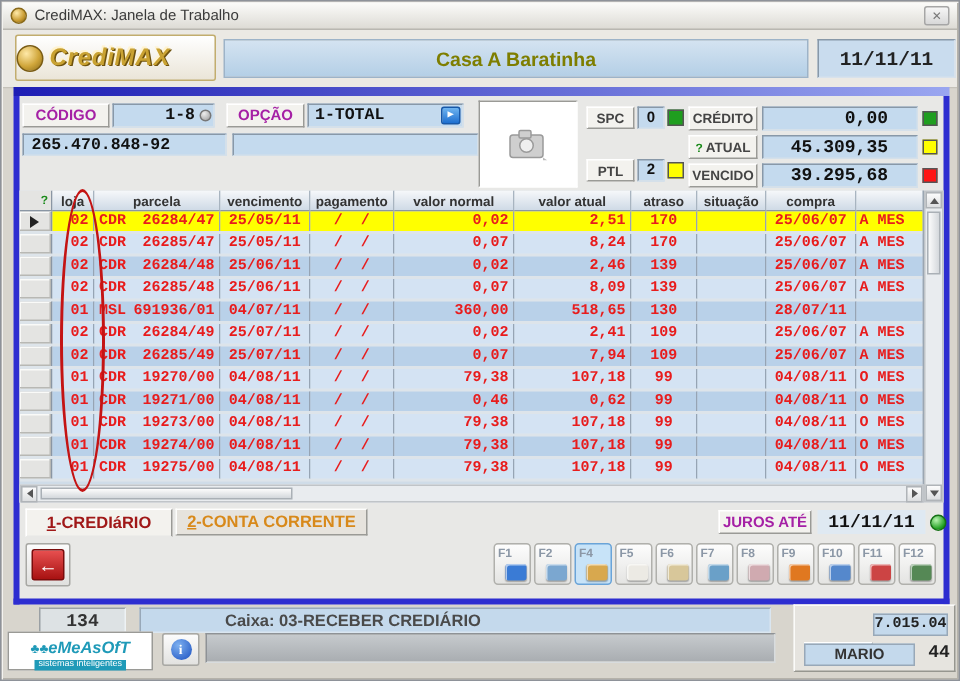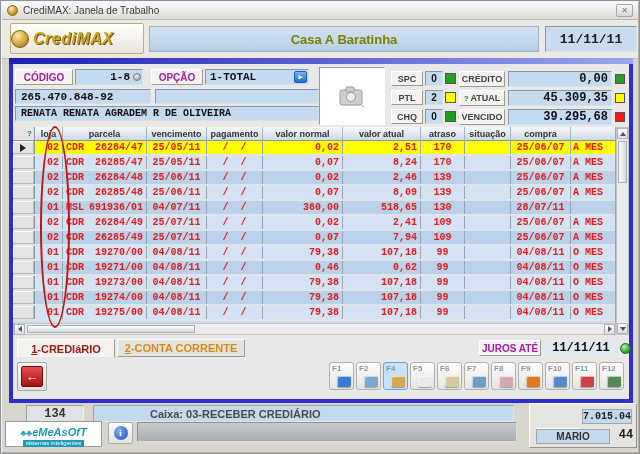--- a/index.html
+++ b/index.html
@@ -52,29 +52,29 @@
     display:flex;align-items:center;font-weight:bold;font-size:11px;color:#111;}
   .dot{width:8px;height:8px;border-radius:50%;background:radial-gradient(circle at 35% 30%,#eee,#9a9a9a);
     border:1px solid #777;}
   .arrow-btn{width:13px;height:12px;background:linear-gradient(#6fb4f0,#1e6fd0);border:1px solid #1858a8;
     border-radius:2px;color:#fff;font-size:7px;line-height:11px;text-align:center;}
   .photo{position:absolute;left:318px;top:66px;width:66px;height:58px;background:#fff;
     border:1px solid;border-color:#9a9a96 #ffffff #ffffff #9a9a96;
     display:flex;align-items:center;justify-content:center;}
   .sq{width:11px;height:11px;border:1px solid #555;}
 
-  #indicators{position:absolute;left:390px;top:70px;display:flex;flex-direction:column;gap:4px;}
+  #indicators{position:absolute;left:390px;top:70px;display:flex;flex-direction:column;gap:20px;}
   .ind-row{display:flex;align-items:center;gap:2px;height:15px;}
   .ind-lbl{width:32px;height:15px;position:static;}
   .ind-val{width:18px;height:15px;position:static;justify-content:center;font-size:10px;}
 
   #totals{position:absolute;left:458px;top:70px;display:flex;flex-direction:column;gap:3px;}
   .tot-row{display:flex;align-items:center;gap:3px;height:16px;}
   .tot-lbl{width:46px;height:16px;position:static;gap:2px;}
-  .tot-val{width:104px;height:16px;position:static;justify-content:flex-end;padding-right:3px;font-size:12px;}
+  .tot-val{width:104px;height:16px;position:static;justify-content:flex-end;padding-right:19px;font-size:12px;}
   .help{color:#1a8a1a;font-weight:bold;font-size:8px;}
 
   
   .grid{position:absolute;left:12px;top:126px;width:603px;height:208px;background:#dfe5ea;overflow:hidden;
     border-right:1px solid #9aa6b2;}
   .ghead{display:flex;height:14px;}
   .gh{height:14px;background:linear-gradient(#f6f8fa,#cfdae6);border-right:1px solid #a8b4c0;
     border-bottom:1px solid #8a96a4;font-size:9px;font-weight:bold;color:#333;
     display:flex;align-items:center;justify-content:center;overflow:hidden;flex:0 0 auto;}
   .gh.gut,.gut{width:22px;background:#e4e4e2;border-right:1px solid #8a96a4;
@@ -198,21 +198,20 @@
     <span class="dot" style="position:absolute;right:1px;"></span>
   </div>
   <div class="lbl purple" style="left:150px;top:68px;width:52px;height:16px;text-align:right;">OPÇÃO</div>
   <div class="field mono" style="left:204px;top:68px;width:104px;height:16px;padding-left:4px;position:absolute;">
     <span>1-TOTAL</span>
     <span class="arrow-btn" style="position:absolute;right:1px;">▶</span>
   </div>
 
   <div class="field mono" style="left:14px;top:88px;width:136px;height:15px;padding-left:5px;">265.470.848-92</div>
   <div class="field" style="left:154px;top:88px;width:164px;height:15px;"></div>
-  <div class="field mono" style="left:14px;top:105px;width:304px;height:15px;padding-left:5px;font-size:10px;">RENATA RENATA AGRADEM R DE OLIVEIRA</div>
 
   <div class="photo">
     <svg width="26" height="22" viewBox="0 0 26 22">
       <rect x="1" y="5" width="22" height="15" rx="2" fill="#cfcfcf" stroke="#9a9a9a"></rect>
       <rect x="7" y="2" width="8" height="5" rx="1" fill="#cfcfcf" stroke="#9a9a9a"></rect>
       <circle cx="12" cy="12" r="4.5" fill="#efefef" stroke="#9a9a9a"></circle>
       <path d="M23 20 L26 22 L23 22 Z" fill="#bbb"></path>
     </svg>
   </div>
   <div id="indicators">

